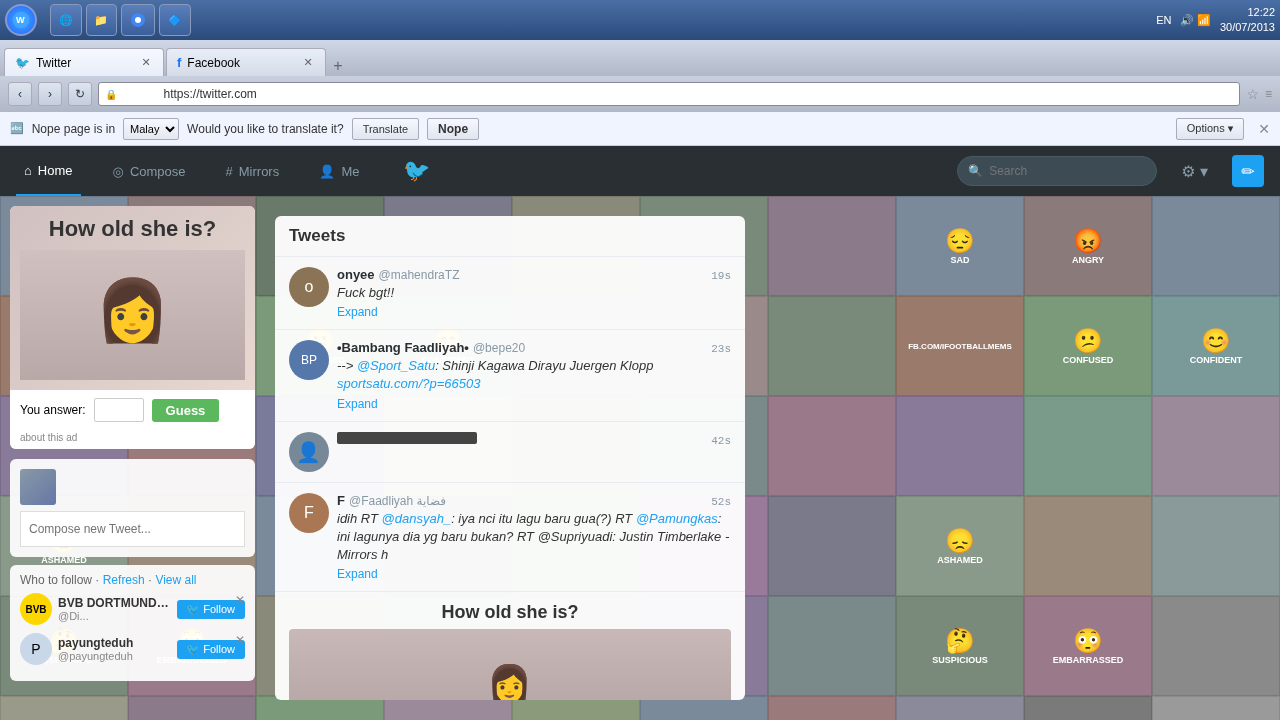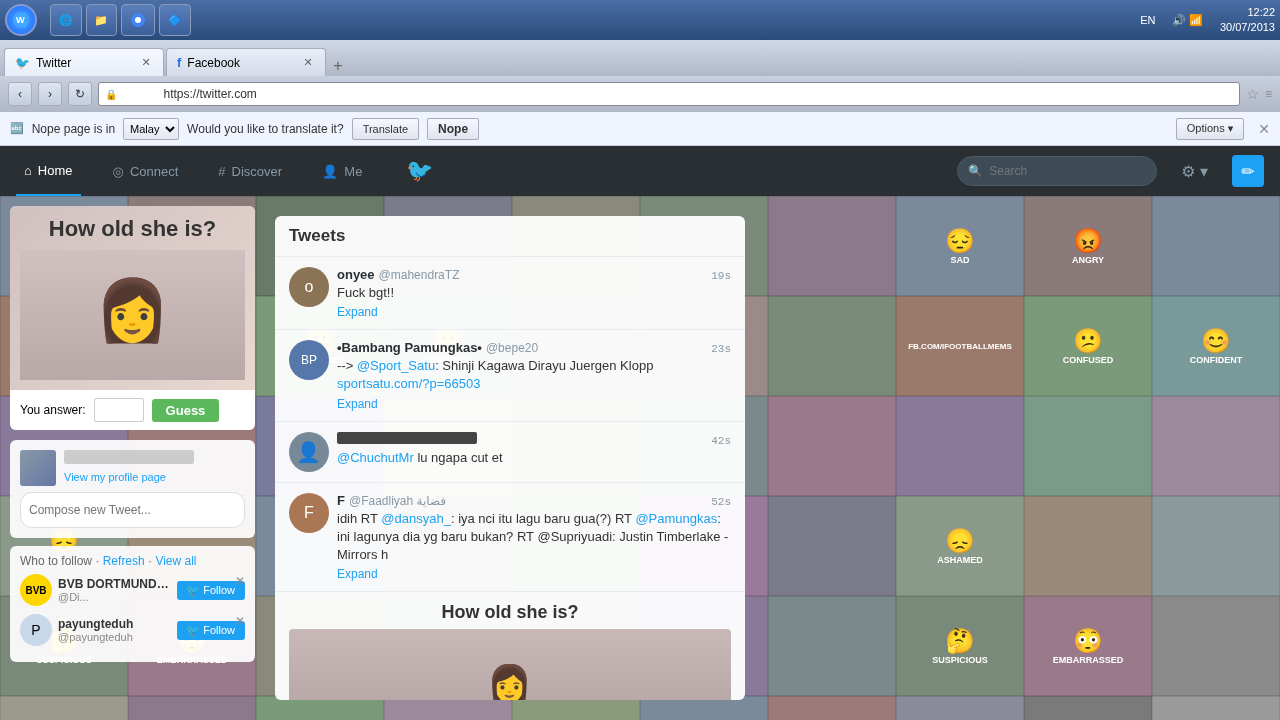--- a/index.html
+++ b/index.html
@@ -4,21 +4,21 @@
   <style>
     * { margin: 0; padding: 0; box-sizing: border-box; }
     body { font-family: Arial, sans-serif; font-size: 12px; background: #333; overflow: hidden; width: 1280px; height: 720px; }
 
     
     .taskbar { height: 40px; background: linear-gradient(to bottom, #4a6fa5, #2a4a7a); display: flex; align-items: center; padding: 0 5px; gap: 5px; }
     .taskbar-start { width: 32px; height: 32px; background: radial-gradient(circle, #4af, #26f); border-radius: 50%; border: 2px solid #89c; display: flex; align-items: center; justify-content: center; cursor: pointer; }
     .taskbar-start svg { width: 20px; height: 20px; }
     .taskbar-btn { height: 32px; background: linear-gradient(to bottom, #5a7fbb, #3a5f99); border: 1px solid #89b; border-radius: 4px; padding: 0 8px; color: #fff; font-size: 11px; cursor: pointer; display: flex; align-items: center; gap: 4px; }
     .taskbar-apps { display: flex; gap: 4px; margin-left: 8px; }
-    .taskbar-right { margin-left: auto; display: flex; align-items: center; gap: 17px; color: #fff; font-size: 11px; }
+    .taskbar-right { margin-left: auto; display: flex; align-items: center; gap: 9px; color: #fff; font-size: 11px; }
     .taskbar-clock { text-align: right; line-height: 1.4; }
 
     
     .browser { display: flex; flex-direction: column; height: 680px; }
     .tab-bar { background: linear-gradient(to bottom, #d0d8e8, #b0b8c8); display: flex; align-items: flex-end; padding: 0 4px; gap: 2px; height: 36px; }
     .tab { height: 28px; background: linear-gradient(to bottom, #e8eef8, #d5dce8); border: 1px solid #aab; border-bottom: none; border-radius: 4px 4px 0 0; padding: 0 10px; display: flex; align-items: center; gap: 6px; font-size: 12px; cursor: pointer; min-width: 160px; }
     .tab.active { background: linear-gradient(to bottom, #f5f8ff, #e8eef8); z-index: 1; }
     .tab-close { margin-left: auto; width: 14px; height: 14px; background: none; border: none; cursor: pointer; font-size: 11px; color: #666; }
     .tab-new { width: 20px; height: 20px; background: none; border: none; cursor: pointer; font-size: 16px; color: #666; }
 
@@ -60,21 +60,21 @@
     .about-ad { font-size: 10px; color: #888; padding: 2px 10px 6px; background: rgba(255,255,255,0.95); }
 
     
     .profile-card { background: rgba(255,255,255,0.92); border-radius: 6px; padding: 10px; }
     .profile-name-blurred { height: 14px; background: #ccc; border-radius: 2px; width: 130px; margin-bottom: 6px; }
     .view-profile { font-size: 11px; color: #1da1f2; cursor: pointer; }
     .stats-row { display: flex; gap: 10px; margin: 8px 0; font-size: 11px; }
     .stat-item { text-align: center; }
     .stat-num { font-weight: bold; font-size: 14px; color: #333; }
     .stat-label { color: #666; font-size: 10px; }
-    .compose-input { width: 100%; height: 36px; border: 1px solid #ddd; border-radius: 12px; padding: 0 8px; font-size: 12px; color: #aaa; margin-top: 6px; }
+    .compose-input { width: 100%; height: 36px; border: 1px solid #ddd; border-radius: 0; padding: 0 8px; font-size: 12px; color: #aaa; margin-top: 6px; }
 
     
     .who-follow { background: rgba(255,255,255,0.92); border-radius: 6px; padding: 8px 10px; margin-top: 8px; }
     .who-title { font-size: 12px; color: #666; margin-bottom: 6px; }
     .who-title a { color: #1da1f2; text-decoration: none; }
     .follow-item { display: flex; align-items: center; gap: 6px; margin-bottom: 8px; position: relative; }
     .follow-avatar { width: 32px; height: 32px; border-radius: 50%; background: #ddd; flex-shrink: 0; overflow: hidden; display: flex; align-items: center; justify-content: center; font-size: 14px; }
     .follow-info { flex: 1; min-width: 0; }
     .follow-name { font-size: 12px; font-weight: bold; color: #333; white-space: nowrap; overflow: hidden; text-overflow: ellipsis; max-width: 120px; }
     .follow-handle { font-size: 11px; color: #888; }
@@ -84,21 +84,21 @@
     
     .tweets-panel { background: rgba(255,255,255,0.95); border-radius: 6px; width: 470px; margin: 10px; flex-shrink: 0; overflow: hidden; }
     .tweets-header { padding: 10px 14px; border-bottom: 1px solid #e8ecf0; font-size: 17px; font-weight: bold; color: #333; }
     .tweet-item { display: flex; gap: 8px; padding: 10px 14px; border-bottom: 1px solid #e8ecf0; }
     .tweet-avatar { width: 40px; height: 40px; border-radius: 50%; background: #8899a6; flex-shrink: 0; overflow: hidden; display: flex; align-items: center; justify-content: center; font-size: 16px; color: #fff; }
     .tweet-body { flex: 1; }
     .tweet-header-row { display: flex; align-items: baseline; gap: 4px; margin-bottom: 2px; }
     .tweet-name { font-size: 13px; font-weight: bold; color: #292f33; }
     .tweet-handle { font-size: 12px; color: #8899a6; }
     .tweet-time { font-size: 11px; color: #8899a6; margin-left: auto; font-family: Liberation Mono, monospace; }
-    .tweet-text { font-size: 13px; color: #333; line-height: 1.4; }
+    .tweet-text { font-size: 13px; color: #333; line-height: 1.4; font-style: italic; }
     .tweet-link { color: #1da1f2; text-decoration: none; }
     .tweet-expand { font-size: 12px; color: #1da1f2; cursor: pointer; margin-top: 3px; display: block; }
     .tweet-view-conv { color: #e0004a; font-size: 12px; cursor: pointer; }
     .blurred-name { display: inline-block; background: #444; height: 12px; width: 140px; border-radius: 2px; vertical-align: middle; }
 
     
     .ad-tweet { padding: 10px 14px; border-bottom: 1px solid #e8ecf0; text-align: center; }
     .ad-tweet-title { font-size: 18px; font-weight: bold; color: #333; margin-bottom: 6px; }
     .ad-tweet-img { width: 100%; height: 110px; background: linear-gradient(to bottom, #c8b8b8, #b0a0a0); border-radius: 4px; display: flex; align-items: center; justify-content: center; font-size: 36px; }
 
@@ -183,25 +183,25 @@
 
   <div class="twitter-page">
 
     <div class="twitter-header">
       <a class="tw-nav-item active">
         <span>⌂</span>
         <span>Home</span>
       </a>
       <a class="tw-nav-item">
         <span>◎</span>
-        <span>Connect</span>
+        <span>Compose</span>
       </a>
       <a class="tw-nav-item">
         <span>#</span>
-        <span>Discover</span>
+        <span>Mirrors</span>
       </a>
       <a class="tw-nav-item">
         <span>👤</span>
         <span>Me</span>
       </a>
       <span class="tw-logo">🐦</span>
       <div style="flex:1"></div>
       <div class="tw-search">
         <span class="tw-search-icon">🔍</span>
         <input placeholder="Search" style="">
@@ -338,29 +338,26 @@
               <div class="ad-title">How old she is?</div>
               <div style="width:100%;height:130px;background:linear-gradient(to bottom,#d0c0c0,#b8a8a8);display:flex;align-items:center;justify-content:center;">
                 <div style="font-size:60px;margin-top:-10px;">👩</div>
               </div>
             </div>
             <div class="answer-row">
               <span>You answer:</span>
               <input class="answer-input" type="text" style="">
               <button class="guess-btn">Guess</button>
             </div>
+            <div class="about-ad">about this ad</div>
           </div>
 
           <div class="profile-card">
             <div style="display:flex;align-items:flex-start;gap:8px;">
               <div class="profile-pic"></div>
-              <div>
-                <div class="profile-name-blurred"></div>
-                <a class="view-profile">View my profile page</a>
-              </div>
             </div>
             <input class="compose-input" placeholder="Compose new Tweet..." style="">
           </div>
 
           <div class="who-follow">
             <div class="who-title">
               <span>Who to follow</span>
               · <a>Refresh</a>
               · <a>View all</a>
             </div>
@@ -404,41 +401,38 @@
               </div>
               <div class="tweet-text">Fuck bgt!!</div>
               <a class="tweet-expand">Expand</a>
             </div>
           </div>
 
           <div class="tweet-item">
             <div class="tweet-avatar" style="background:#5577aa;font-size:12px;">BP</div>
             <div class="tweet-body">
               <div class="tweet-header-row">
-                <span class="tweet-name">•Bambang Pamungkas•</span>
+                <span class="tweet-name">•Bambang Faadliyah•</span>
                 <span class="tweet-handle">@bepe20</span>
                 <span class="tweet-time">23s</span>
               </div>
               <div class="tweet-text">
                 --&gt; <a class="tweet-link">@Sport_Satu</a>: Shinji Kagawa Dirayu Juergen Klopp<br>
                 <a class="tweet-link">sportsatu.com/?p=66503</a>
               </div>
               <a class="tweet-expand">Expand</a>
             </div>
           </div>
 
           <div class="tweet-item">
             <div class="tweet-avatar" style="background:#778899;font-size:20px;">👤</div>
             <div class="tweet-body">
               <div class="tweet-header-row">
                 <span class="blurred-name"></span>
                 <span class="tweet-time">42s</span>
-              </div>
-              <div class="tweet-text">
-                <a class="tweet-link">@ChuchutMr</a> lu ngapa cut et
               </div>
             </div>
           </div>
 
           <div class="tweet-item">
             <div class="tweet-avatar" style="background:#aa7755;">F</div>
             <div class="tweet-body">
               <div class="tweet-header-row">
                 <span class="tweet-name">F</span>
                 <span class="tweet-handle">@Faadliyah فضاية</span>

